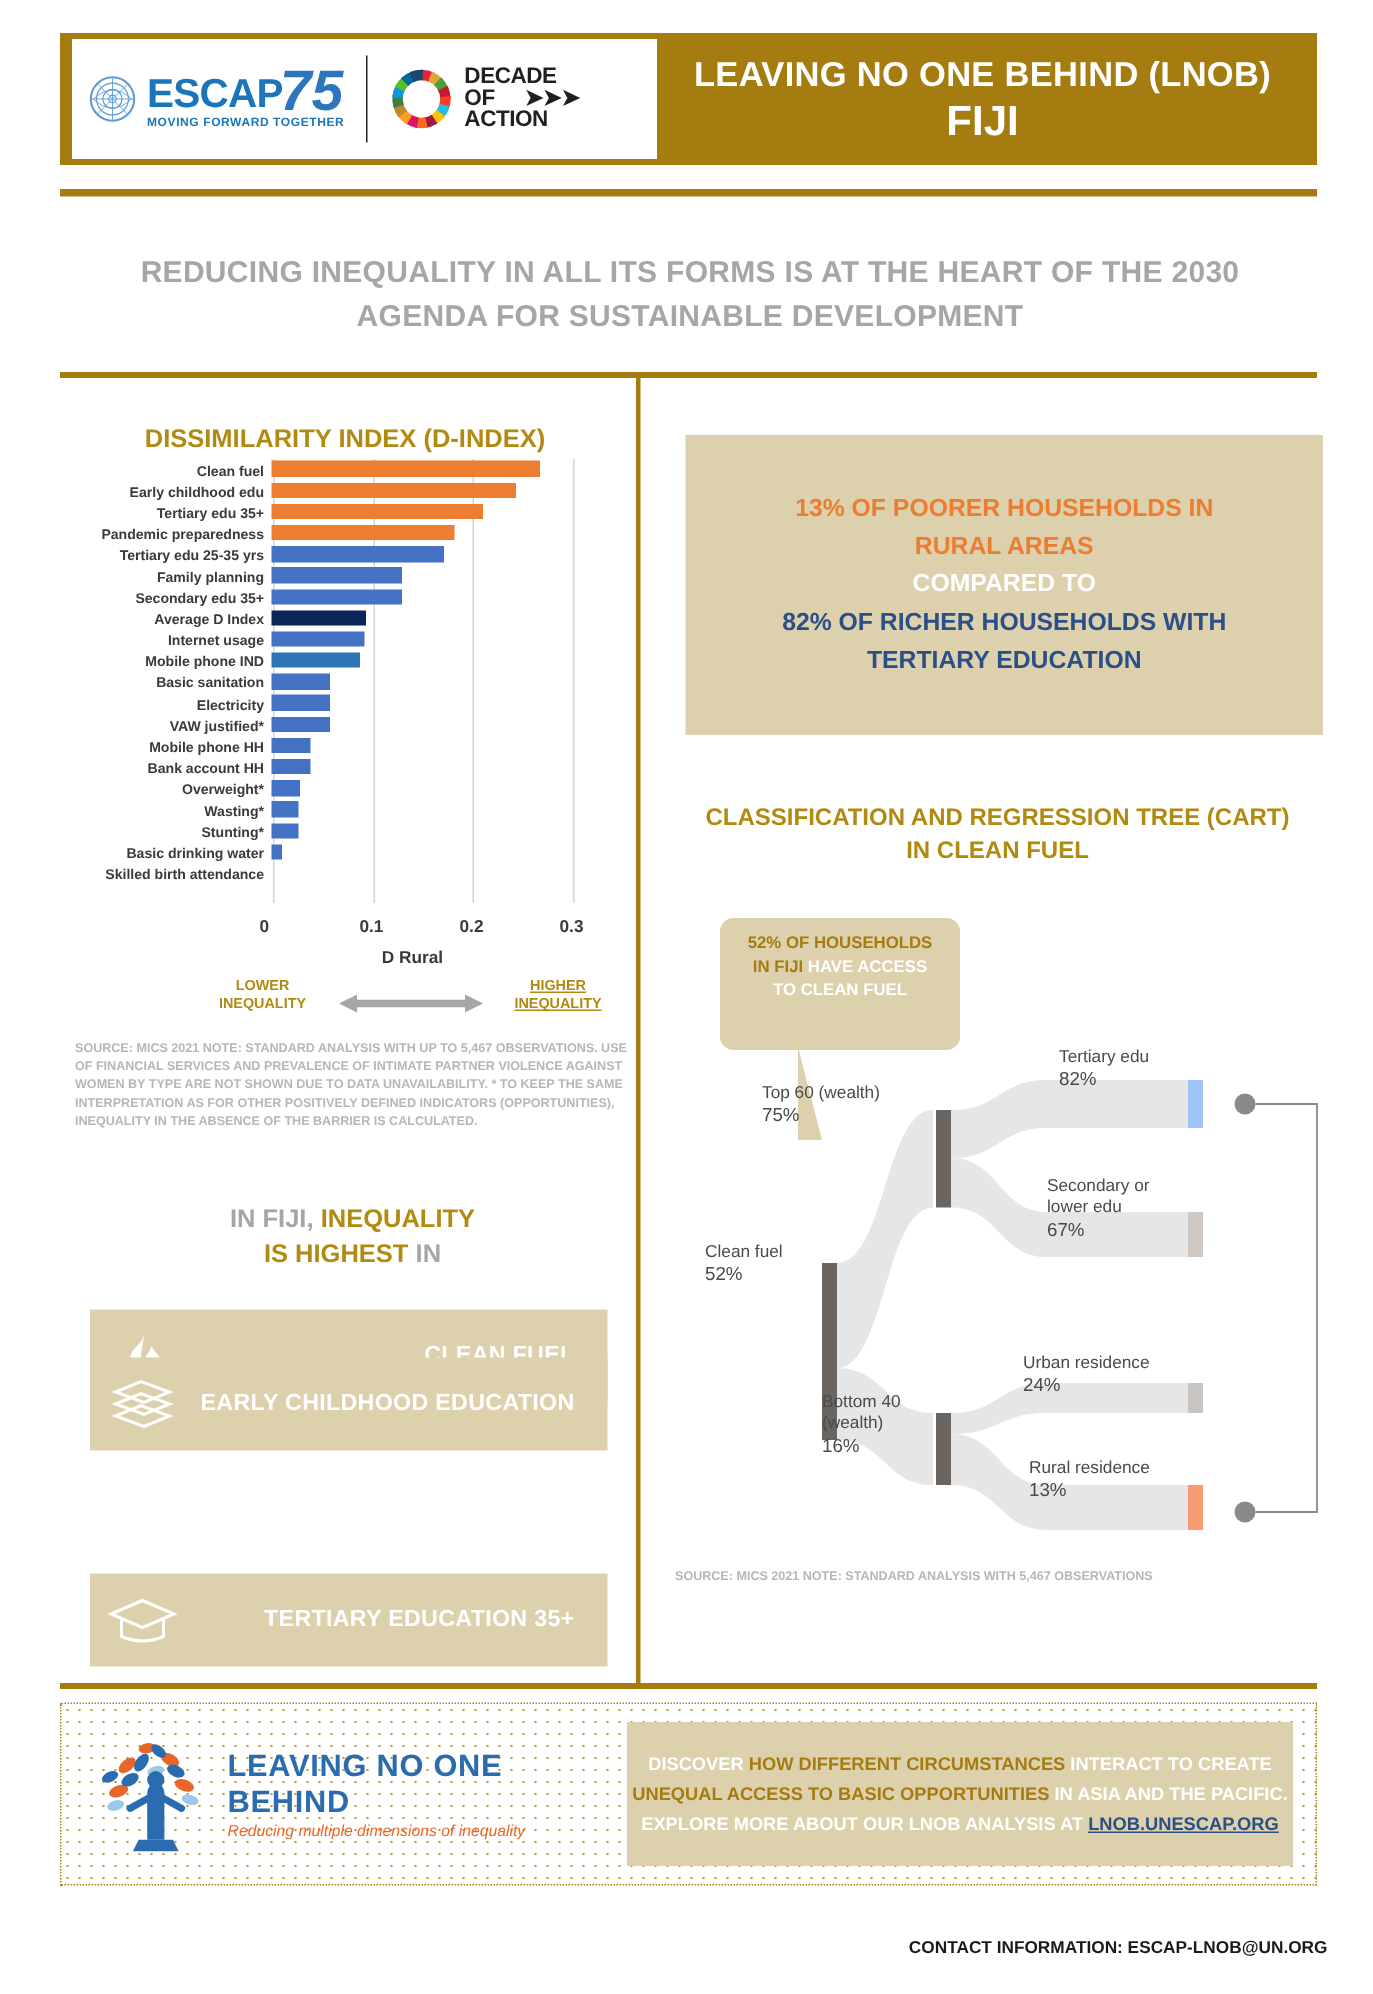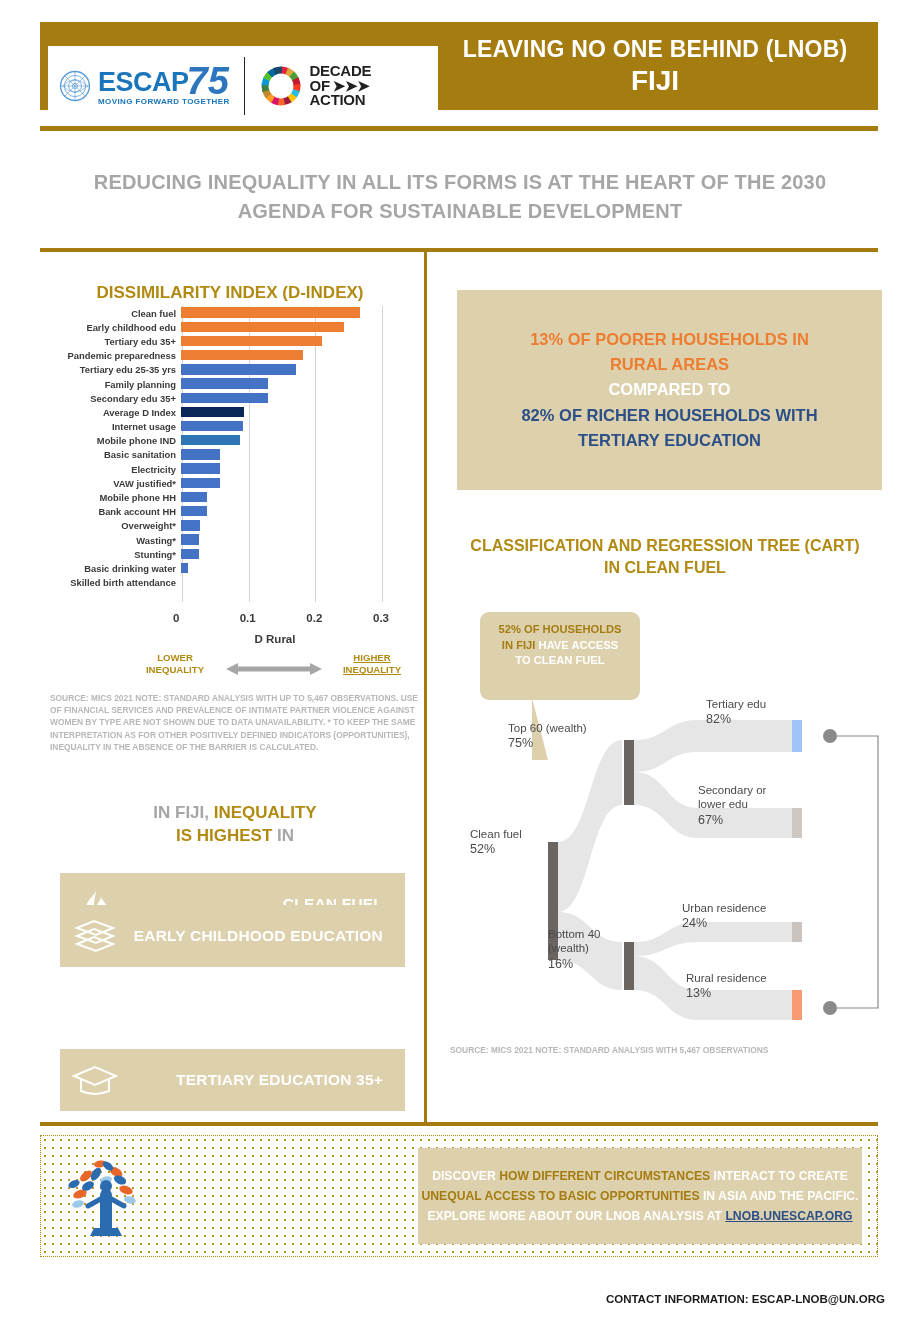--- a/index.html
+++ b/index.html
@@ -10,21 +10,21 @@
     position: relative;
     overflow: hidden;
   }
   
   .header-band {
     position: absolute; left: 40px; top: 22px; width: 838px; height: 88px;
     background: #a57c10;
   }
   .header-logos {
     position: absolute; left: 48px; top: 26px; width: 390px; height: 80px;
-    background: #ffffff; display: flex; align-items: center; gap: 6px; padding: 0 10px; margin-top: 20px;
+    background: #ffffff; display: flex; align-items: center; gap: 6px; padding: 0 10px;
   }
   .escap-logo { display: flex; align-items: center; gap: 6px; }
   .un-emblem { width: 34px; height: 34px; }
   .escap-wordmark { display: flex; flex-direction: column; line-height: 1; }
   .escap-top { display: flex; align-items: flex-end; }
   .escap-text {
     font-size: 27px; font-weight: bold; color: #1a75bb; letter-spacing: -0.5px;
     font-family: "Liberation Sans", sans-serif;
   }
   .escap-75 {
@@ -33,21 +33,21 @@
   }
   .escap-tag {
     font-size: 8px; color: #1a75bb; letter-spacing: 0.4px; margin-top: 2px; font-weight: bold;
   }
   .logo-divider { width: 1px; height: 58px; background: #222; margin: 0 8px; }
   .decade-logo { display: flex; align-items: center; gap: 7px; }
   .sdg-wheel { width: 44px; height: 44px; }
   .decade-text { display: flex; flex-direction: column; line-height: 0.98; }
   .decade-text span { font-size: 15px; font-weight: bold; color: #221f1f; letter-spacing: -0.3px; }
   .decade-arrows { color: #e8442c; font-size: 13px; letter-spacing: -2px; font-weight: bold; }
-  .decade-of-row { display: flex; align-items: center; gap: 3px; }
+  .decade-of-row { display: flex; align-items: center; gap: 20px; }
 
   .header-title {
     position: absolute; left: 440px; top: 26px; width: 430px; height: 80px;
     display: flex; flex-direction: column; align-items: center; justify-content: center;
     color: #ffffff;
   }
   .header-title .line1 { font-size: 23px; font-weight: bold; letter-spacing: 0.2px; }
   .header-title .line2 { font-size: 28px; font-weight: bold; margin-top: 2px; }
 
   .rule-top { position: absolute; left: 40px; top: 126px; width: 838px; height: 5px; background: #a57c10; }
@@ -550,20 +550,24 @@
     <g fill="#9ec8ea">
       <ellipse cx="46" cy="30" rx="6" ry="3.5" transform="rotate(-15 46 30)"></ellipse>
       <ellipse cx="70" cy="50" rx="6" ry="3.5" transform="rotate(15 70 50)"></ellipse>
       <ellipse cx="18" cy="54" rx="6" ry="3.5" transform="rotate(-15 18 54)"></ellipse>
     </g>
     <path d="M44 38 C42 40 40 42 40 46 L40 78 L52 78 L52 46 C52 42 50 40 48 38 Z" fill="#2b6cb0"></path>
     <circle cx="46" cy="36" r="6" fill="#2b6cb0"></circle>
     <path d="M46 46 L28 56 M46 46 L64 56" stroke="#2b6cb0" stroke-width="5" fill="none" stroke-linecap="round"></path>
     <path d="M34 78 L58 78 L62 86 L30 86 Z" fill="#2b6cb0"></path>
   </svg>
+  <div class="lnob-text">
+    <span class="lnob-main">LEAVING NO ONE BEHIND</span>
+    <span class="lnob-sub">Reducing multiple dimensions of inequality</span>
+  </div>
 </div>
 
 <div class="footer-msg">
   <div>
     <span class="fm-white">DISCOVER </span><span class="fm-gold">HOW DIFFERENT CIRCUMSTANCES </span><span class="fm-white">INTERACT TO CREATE</span>
   </div>
   <div>
     <span class="fm-gold">UNEQUAL ACCESS TO BASIC OPPORTUNITIES </span><span class="fm-white">IN ASIA AND THE PACIFIC.</span>
   </div>
   <div>

